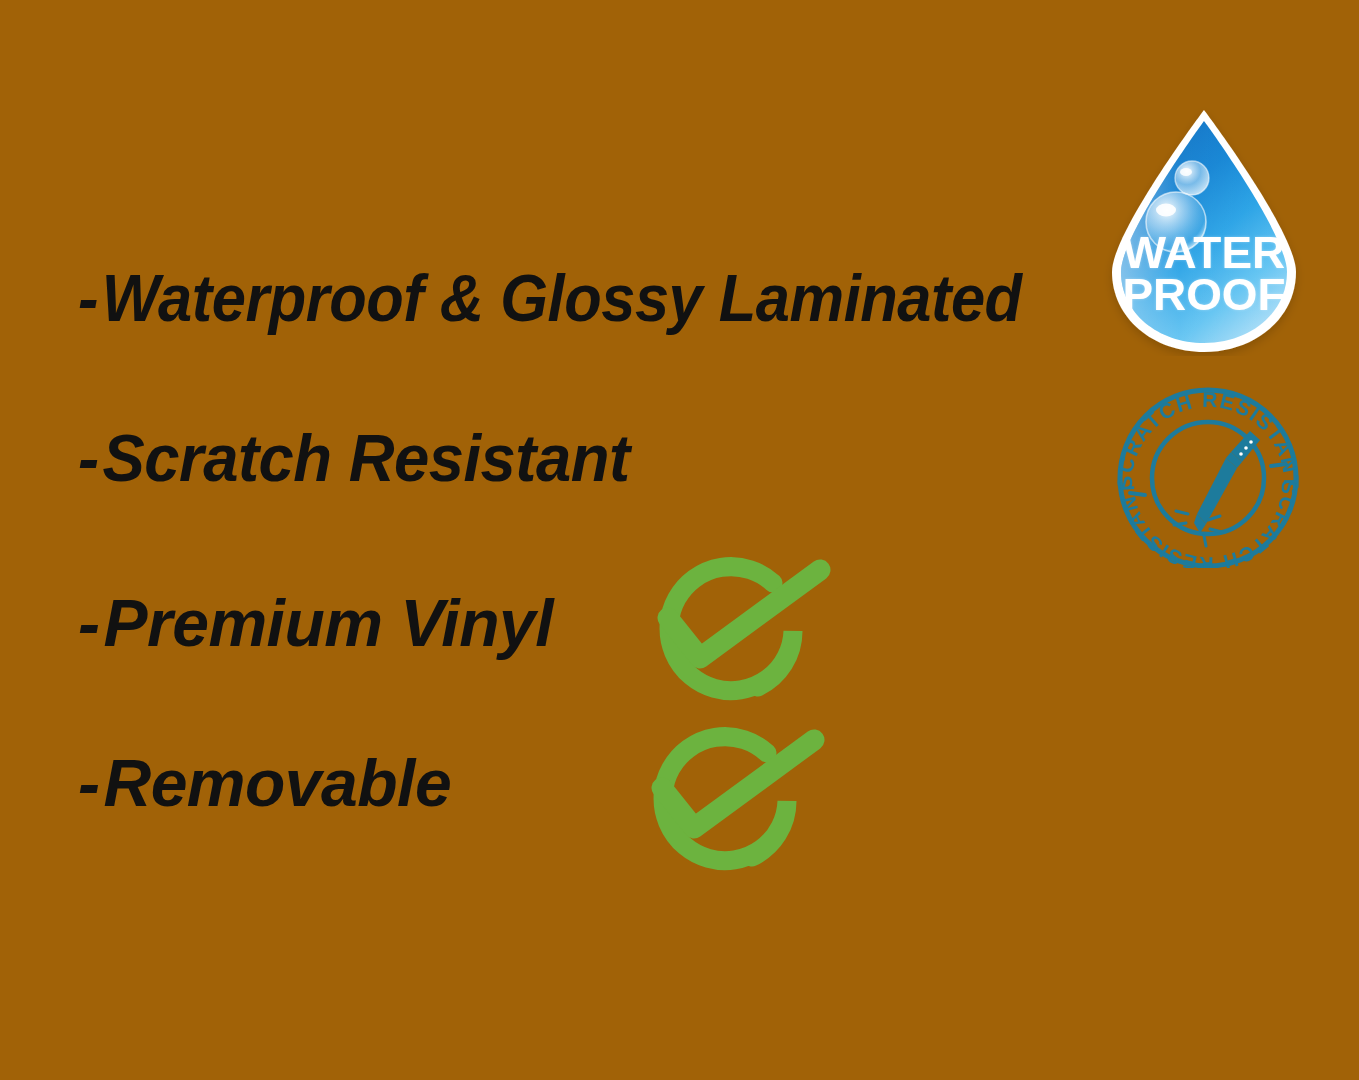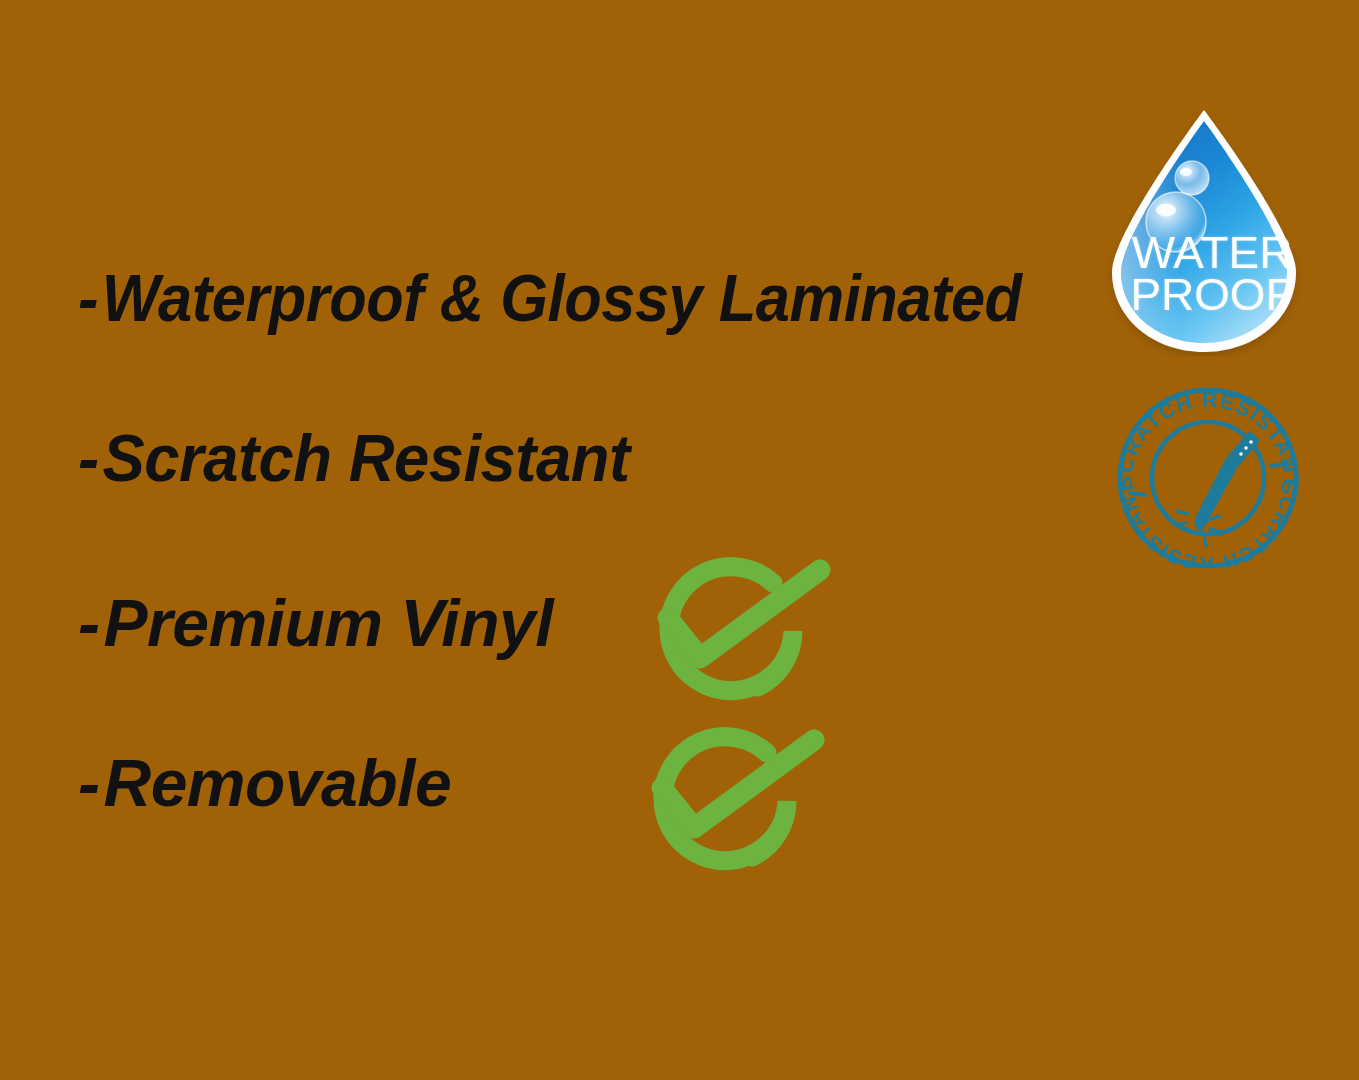--- a/index.html
+++ b/index.html
@@ -41,27 +41,27 @@
   .droplet-badge {
     position: absolute;
     left: 1088px;
     top: 104px;
     width: 232px;
     height: 252px;
   }
   .droplet-badge svg { display: block; width: 100%; height: 100%; }
   .droplet-text {
     position: absolute;
-    left: 8px;
+    left: 0;
     top: 128px;
     width: 232px;
     text-align: center;
     color: #ffffff;
     font-family: "Liberation Sans", sans-serif;
-    font-weight: normal;
+    font-weight: bold;
     font-size: 45px;
     line-height: 0.93;
     letter-spacing: 0px;
     text-shadow: 0 0 3px rgba(255,255,255,0.35);
     pointer-events: none;
   }
   .droplet-text span { display: block; transform: scaleX(1.02); }
 
   
   .scratch-badge {

